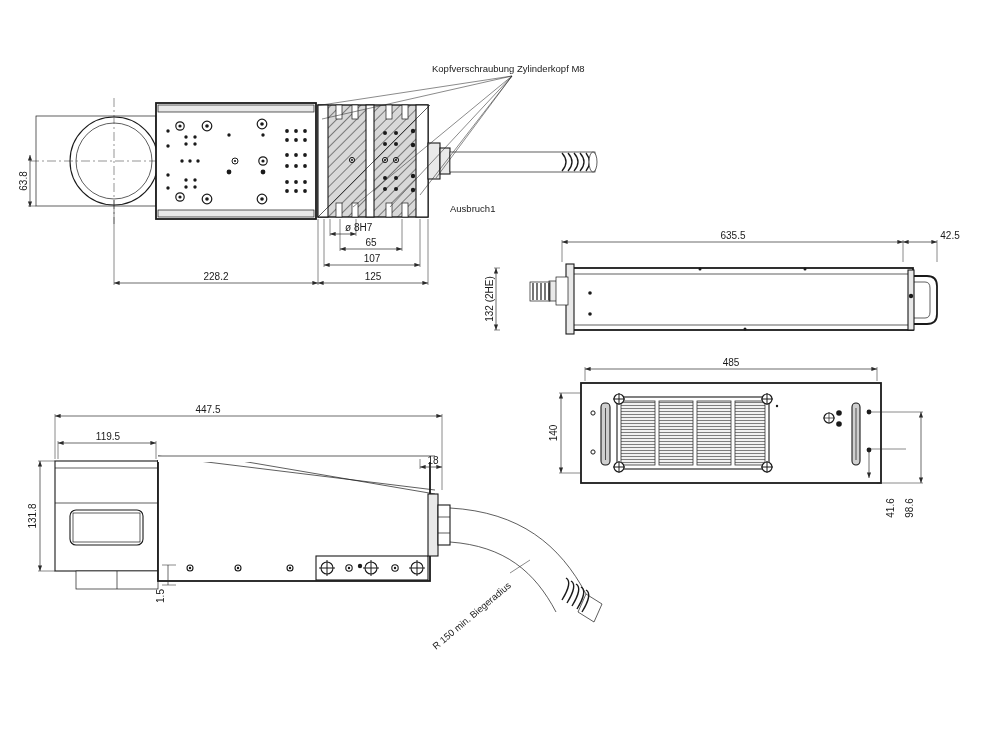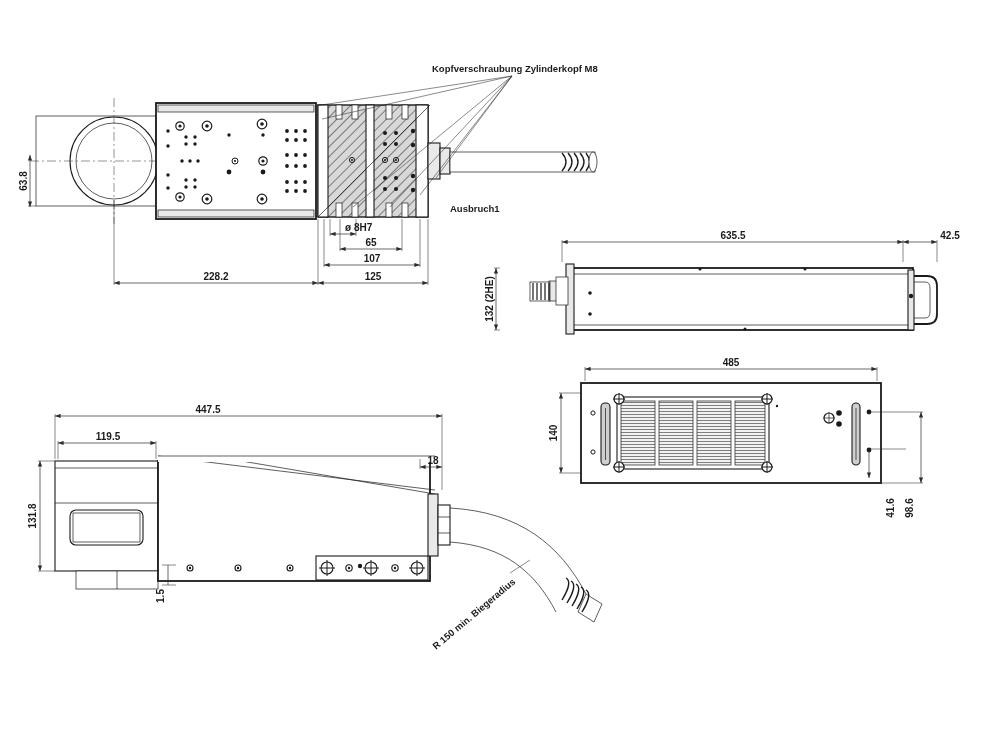--- a/index.html
+++ b/index.html
@@ -1,17 +1,17 @@
 <!DOCTYPE html>
 <html><head>
 <meta charset="utf-8">
 <style>
   html,body{margin:0;padding:0;background:#ffffff;}
   body{width:1000px;height:750px;font-family:"Liberation Sans",sans-serif;overflow:hidden;}
-  #sheet{position:relative;width:1000px;height:680px;background:#8b5cf6;font-weight:bold;}
+  #sheet{position:relative;width:1000px;height:680px;background:#8b5cf6;}
   svg{display:block;}
   text{font-family:"Liberation Sans",sans-serif;fill:#1a1a1a;}
   .dim{font-size:10px;}
   .note{font-size:9.5px;}
   .ln{stroke:#1a1a1a;fill:none;}
   .thin{stroke-width:.7;}
   .med{stroke-width:1.1;}
   .thick{stroke-width:1.8;}
   .dimln{stroke:#2b2b2b;stroke-width:.7;fill:none;}
   .extl{stroke:#2b2b2b;stroke-width:.55;fill:none;}

